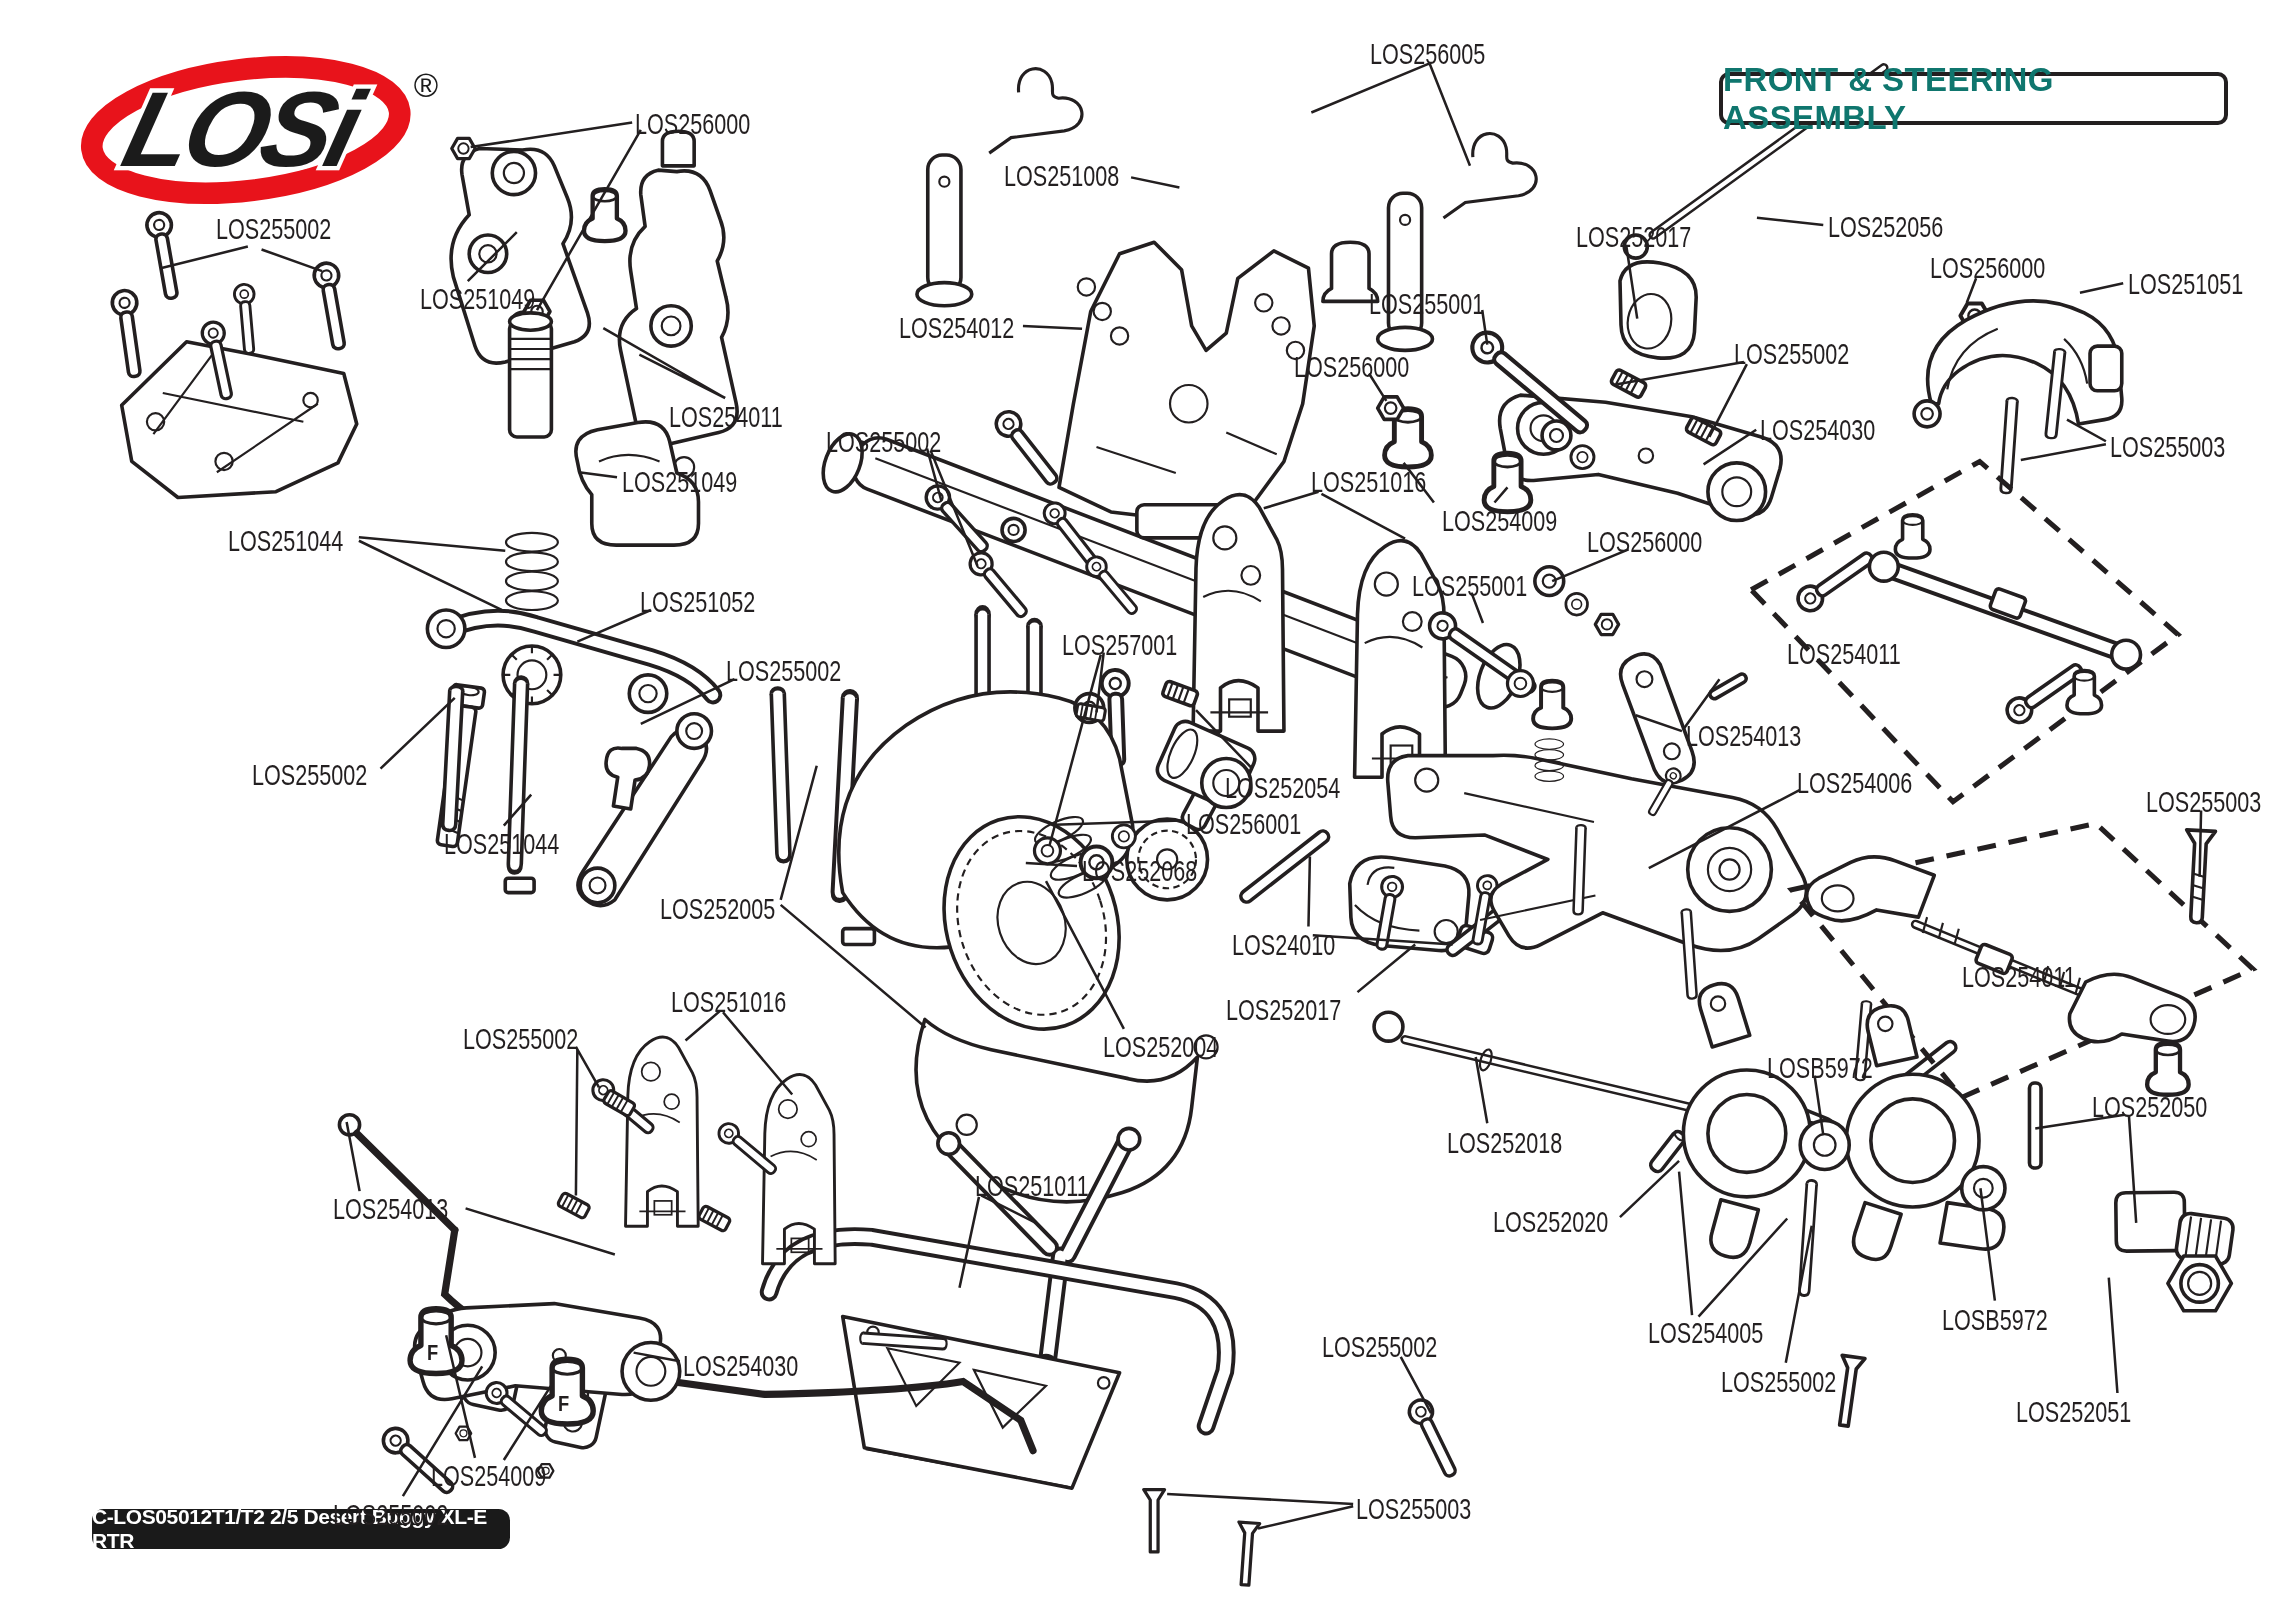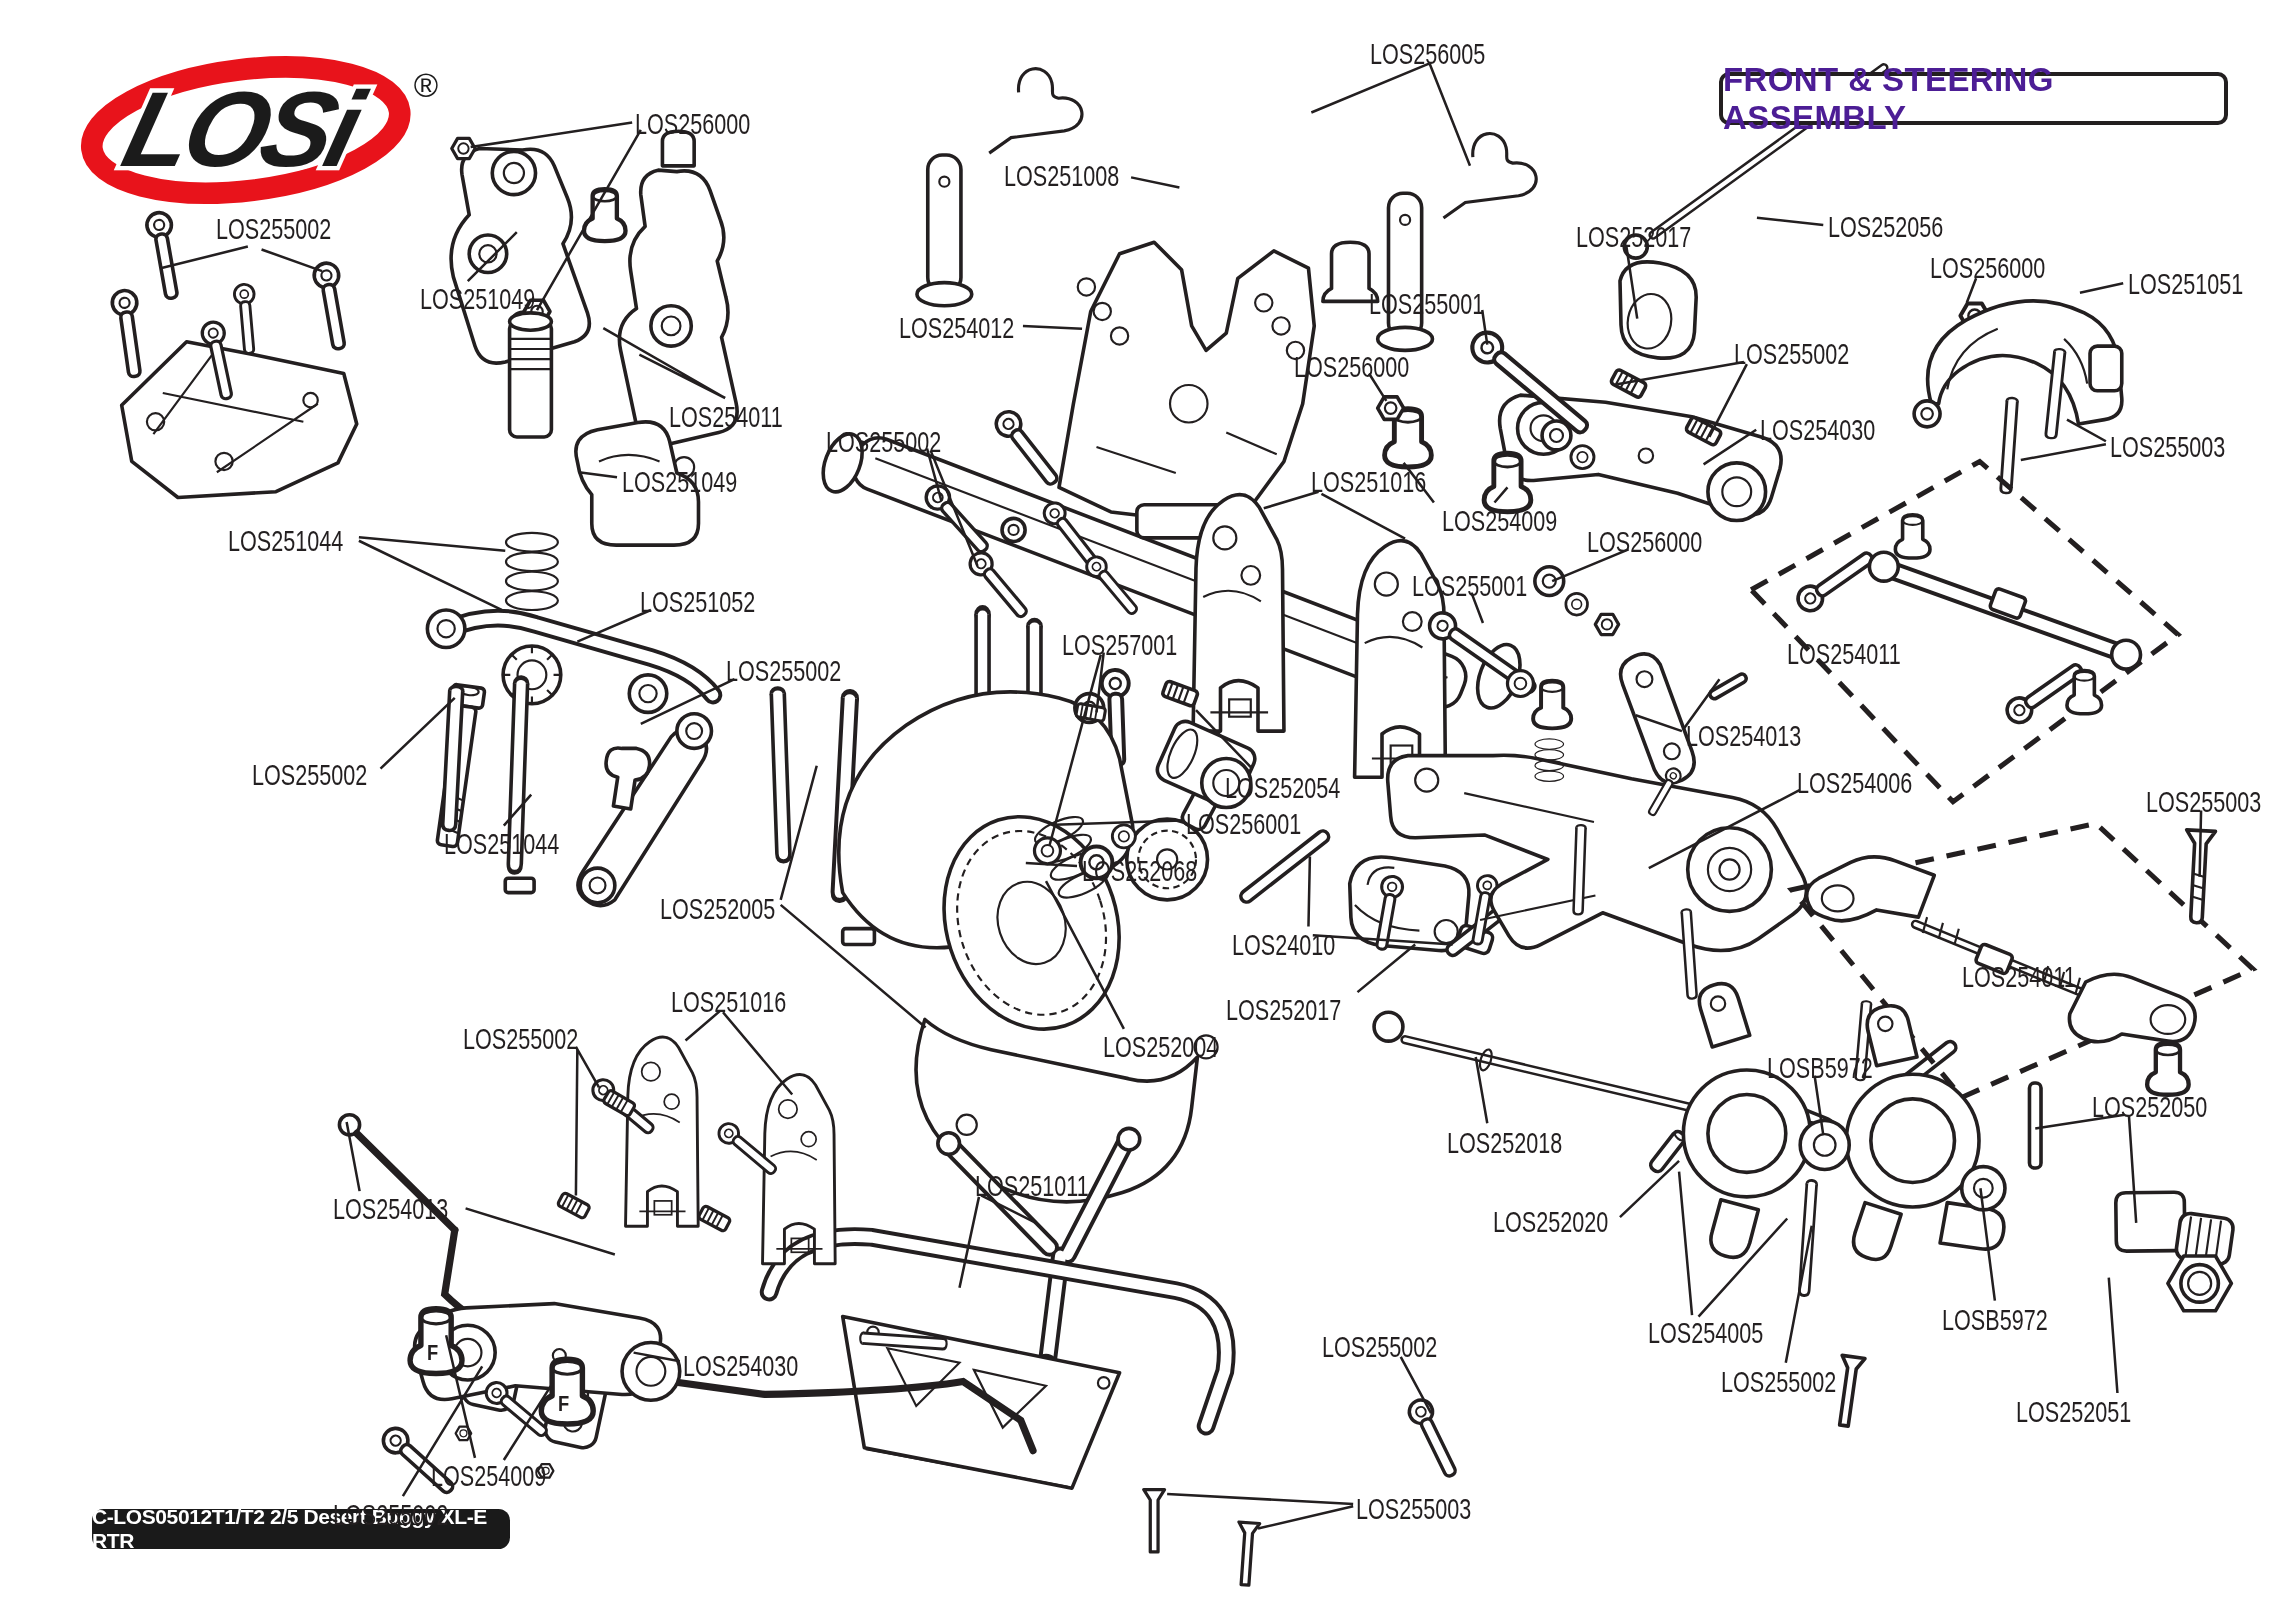--- a/index.html
+++ b/index.html
@@ -5,21 +5,21 @@
   html,body{margin:0;padding:0;background:#fff;}
   #canvas{position:relative;width:2273px;height:1623px;background:#fff;overflow:hidden;
           font-family:"Liberation Sans",sans-serif;}
   .plabel{position:absolute;font:400 30px/1.05 "Liberation Sans",sans-serif;color:#231f20;
           transform:scaleX(.72);transform-origin:0 0;white-space:nowrap;letter-spacing:0;}
   .fmark{position:absolute;font:700 21.6px "Liberation Sans",sans-serif;color:#231f20;
          transform:scaleX(.85);transform-origin:0 0;}
   #titlebox{position:absolute;left:1719px;top:72px;width:501px;height:45px;background:#fff;
             border:4.3px solid #231f20;border-radius:10px;display:flex;align-items:center;
             justify-content:center;}
-  #titlebox span{font:700 33px "Liberation Sans",sans-serif;color:#4c1d95;letter-spacing:0.4px;}
+  #titlebox span{font:700 33px "Liberation Sans",sans-serif;color:#0f766e;letter-spacing:0.4px;}
   #footerbadge{position:absolute;left:92px;top:1509px;width:418px;height:40px;background:#1a1a1a;
                border-radius:11.5px;display:flex;align-items:center;justify-content:center;}
   #footerbadge span{font:700 21px "Liberation Sans",sans-serif;color:#fff;letter-spacing:-0.4px;}
   svg.layer{position:absolute;left:0;top:0;}
   .ln{fill:none;stroke:#231f20;stroke-width:3.5px;}
   .pt{fill:#fff;stroke:#231f20;stroke-width:5px;stroke-linejoin:round;}
   .tn{fill:none;stroke:#231f20;stroke-width:3px;}
   .db{fill:none;stroke:#231f20;stroke-width:7px;stroke-dasharray:26 18;}
   .tube{fill:none;stroke:#231f20;stroke-width:26px;stroke-linecap:round;}
   .tubeI{fill:none;stroke:#fff;stroke-width:15px;stroke-linecap:round;}

